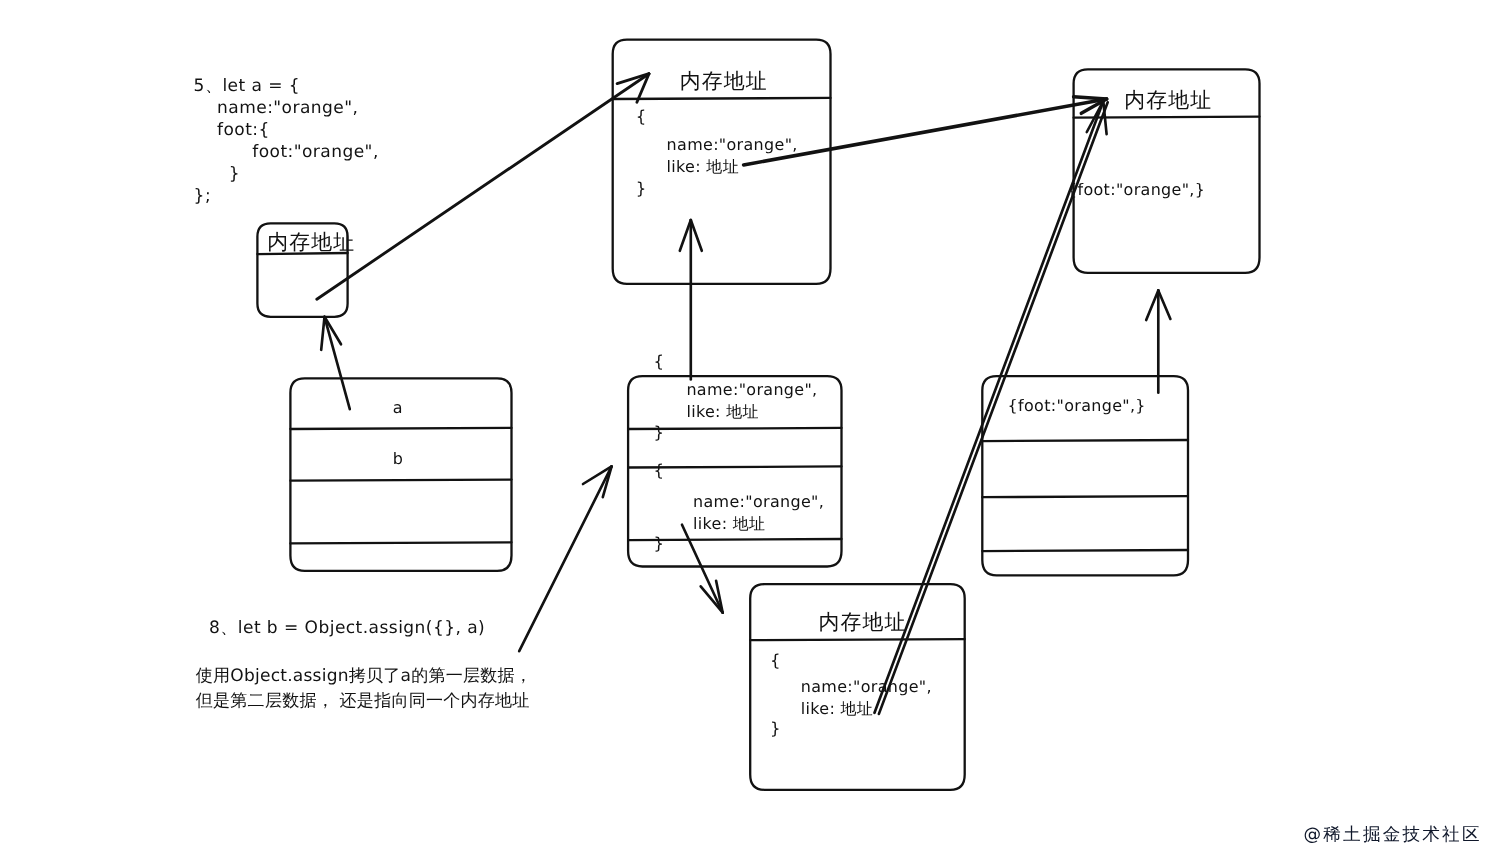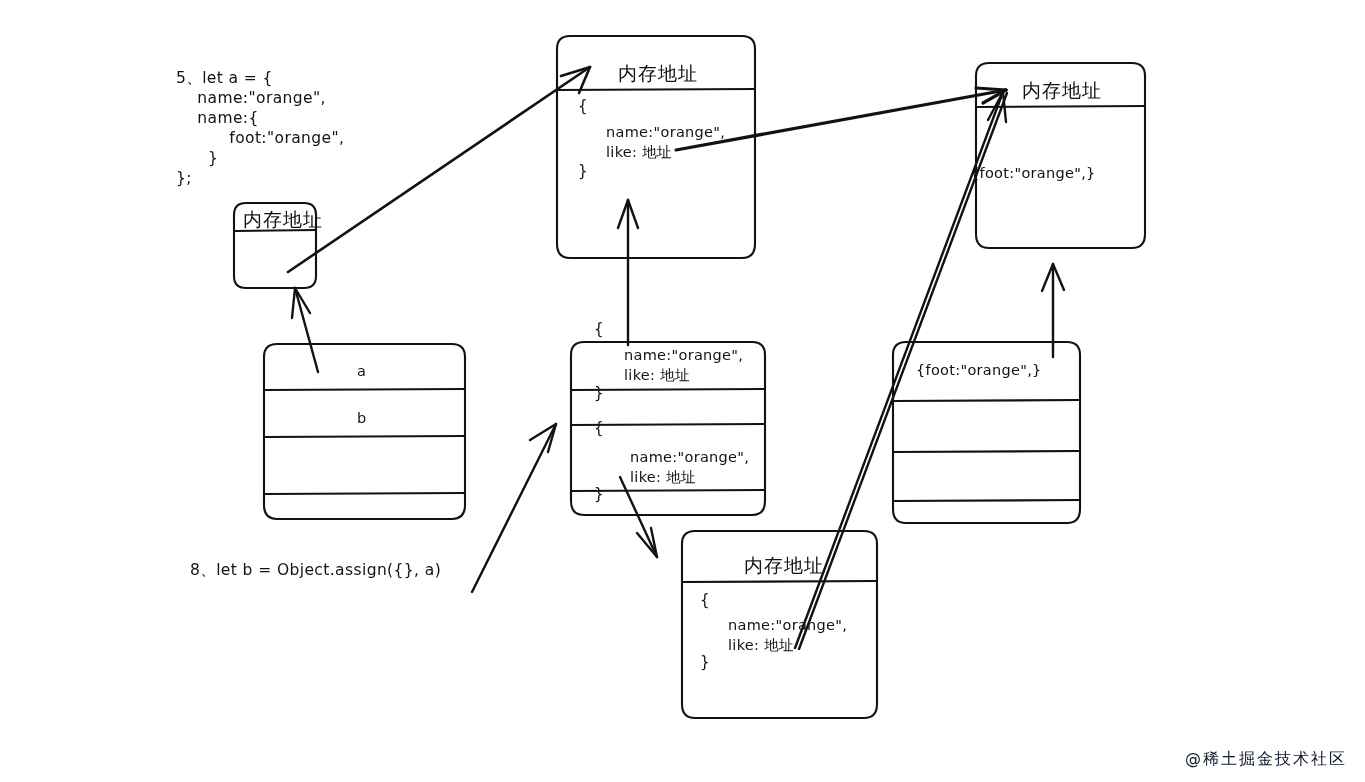--- a/index.html
+++ b/index.html
@@ -64,21 +64,21 @@
       <path d="M893,452 L1080,451"></path>
       <path d="M893,501 L1080,500"></path>
 
       <path d="M695,531 Q682,531 682,544 L682,704 Q682,718 695,718 L864,718 Q877,718 877,704 L877,544 Q877,531 864,531 Z"></path>
       <path d="M682,582 L877,581"></path>
     </g>
   </svg>
 
   <div class="txt code" style="left:176px;top:68px;"><span>5、let a = {</span>
 <span>    name:"orange",</span>
-<span>    name:{</span>
+<span>    foot:{</span>
 <span>          foot:"orange",</span>
 <span>      }</span>
 <span>};</span></div>
 
   <div class="txt hdr" style="left:243px;top:207px;">内存地址</div>
 
   <div class="txt cell" style="left:357px;top:363px;">a</div>
   <div class="txt cell" style="left:357px;top:410px;">b</div>
 
   <div class="txt hdr" style="left:618px;top:61px;">内存地址</div>
@@ -101,20 +101,22 @@
 
   <div class="txt body-txt" style="left:916px;top:360px;">{foot:"orange",}</div>
 
   <div class="txt hdr" style="left:744px;top:553px;">内存地址</div>
   <div class="txt brace" style="left:700px;top:591px;">{</div>
   <div class="txt body-txt" style="left:728px;top:615px;">name:"orange",</div>
   <div class="txt body-txt" style="left:728px;top:635px;">like: 地址</div>
   <div class="txt brace" style="left:700px;top:653px;">}</div>
 
   <div class="txt code" style="left:190px;top:560px;">8、let b = Object.assign({}, a)</div>
+  <div class="txt note" style="left:178px;top:603px;"><span>使用Object.assign拷贝了a的第一层数据，</span>
+<span>但是第二层数据， 还是指向同一个内存地址</span></div>
 
   <svg class="layer arrows" viewBox="0 0 1365 782">
     <g fill="none" stroke="#121212" stroke-linecap="round" stroke-linejoin="round">
 
       <g stroke-width="2.6">
         <path d="M288,272 L590,67"></path>
         <path d="M590,67 L561,76"></path>
         <path d="M590,67 L579,93"></path>
       </g>
 

